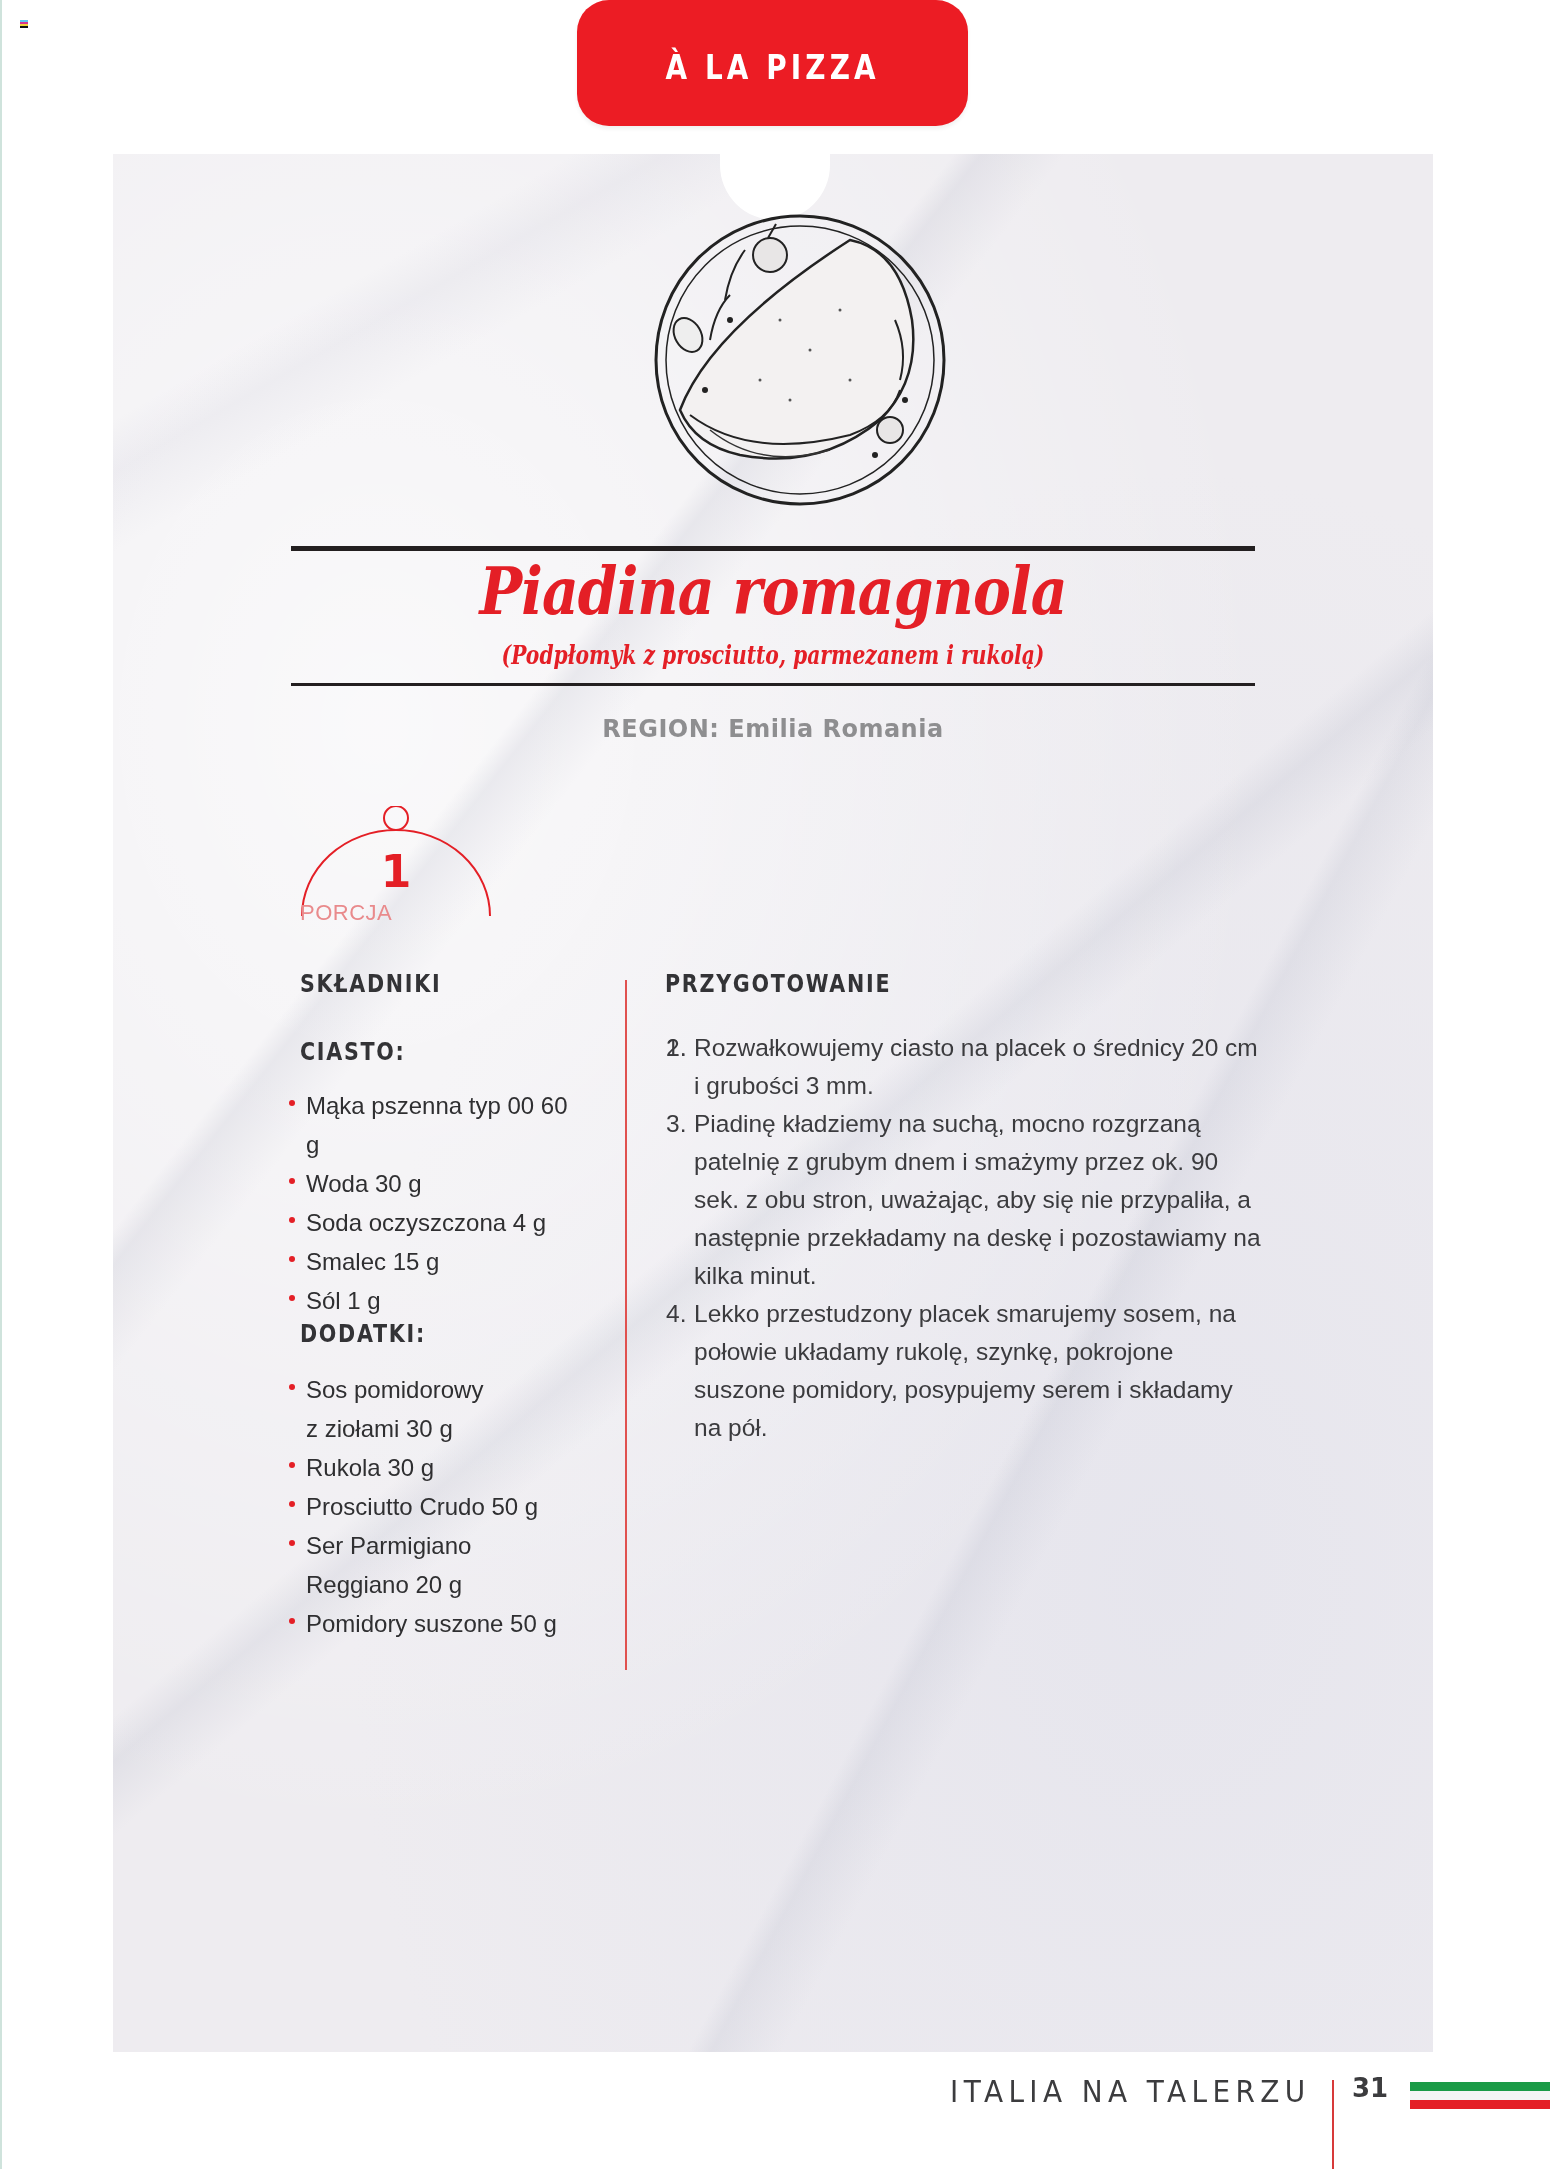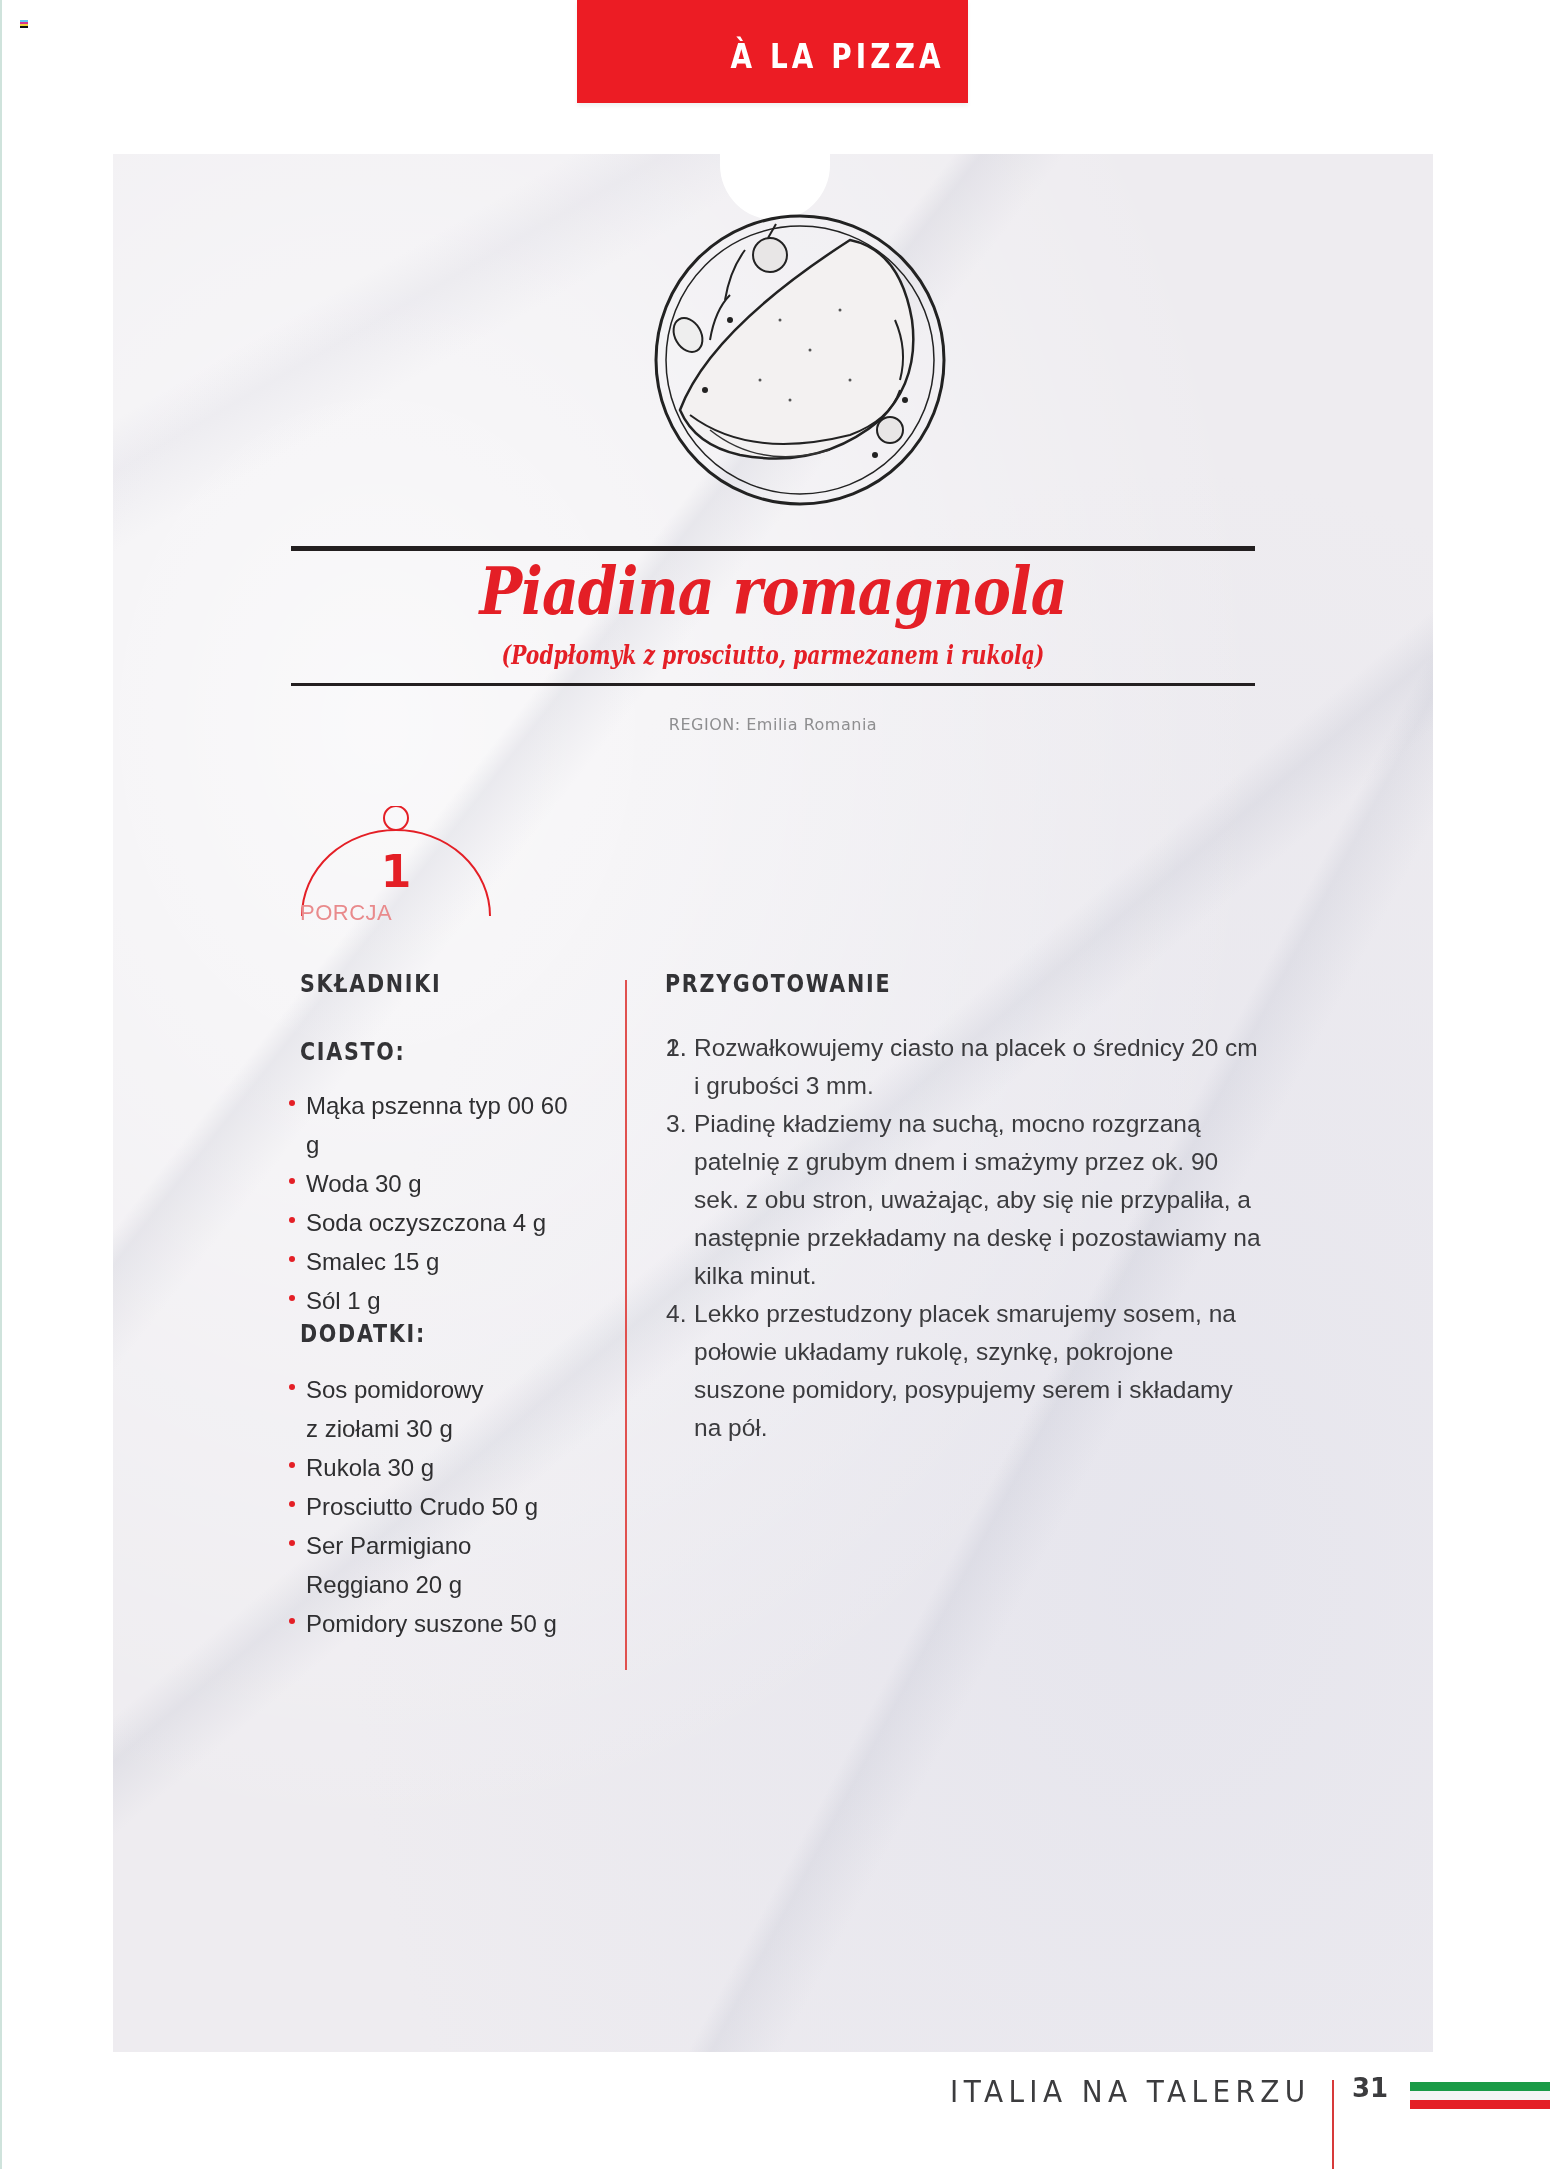--- a/index.html
+++ b/index.html
@@ -7,24 +7,25 @@
     width: 1550px; height: 2169px; position: relative; overflow: hidden;
     background: #ffffff;
     font-family: "Liberation Sans", sans-serif;
     color: #3a3a3c;
   }
   .reg-mark { position: absolute; left: 20px; top: 20px; width: 8px; }
   .reg-mark span { display: block; height: 2px; }
   .left-edge { position: absolute; left: 0; top: 0; width: 2px; height: 2169px; background: #cfe3dc; }
 
   .section-tab {
-    position: absolute; left: 577px; top: 0; width: 391px; height: 103px;
+    position: absolute; left: 577px; top: 0; width: 391px; height: 126px;
     background: #ec1c24;
-    display: flex; align-items: center; justify-content: flex-end;
+    display: flex; align-items: center; justify-content: center;
     box-shadow: 0 3px 4px rgba(0,0,0,0.06);
+    border-radius: 32px;
   }
   .section-tab span {
     color: #fff; font-family: "DejaVu Sans", sans-serif; font-weight: bold;
     font-size: 34px; letter-spacing: 5px; transform: scaleX(0.82); display: inline-block;
     margin-top: 8px;
   }
 
   .marble {
     position: absolute; left: 113px; top: 154px; width: 1320px; height: 1898px;
     background:
@@ -52,22 +53,22 @@
     font-size: 66px; color: #e41f26; letter-spacing: -1px;
     transform: scaleX(0.86);
   }
   .subtitle {
     position: absolute; left: 291px; top: 640px; width: 964px; text-align: center;
     font-family: "DejaVu Serif", serif; font-style: italic; font-weight: bold;
     font-size: 26px; color: #e41f26; transform: scaleX(0.78);
   }
   .region {
     position: absolute; left: 291px; top: 715px; width: 964px; text-align: center;
-    font-family: "DejaVu Sans", sans-serif; font-size: 16px; color: #8e8e90;
-    font-weight: 400; letter-spacing: 0.5px;
+    font-family: "DejaVu Sans", sans-serif; font-size: 24px; color: #8e8e90;
+    font-weight: 700; letter-spacing: 0.5px;
   }
 
   .portion { position: absolute; left: 300px; top: 806px; width: 192px; height: 120px; }
   .portion-num {
     position: absolute; left: 0; top: 40px; width: 192px; text-align: center;
     font-family: "DejaVu Sans", sans-serif; font-weight: bold; font-size: 44px; color: #e41f26;
   }
   .portion-label {
     position: absolute; left: 0; top: 94px; width: 192px; 
     font-family: "Liberation Sans", sans-serif; font-size: 22px; color: #e98a8c; letter-spacing: 0.5px;

